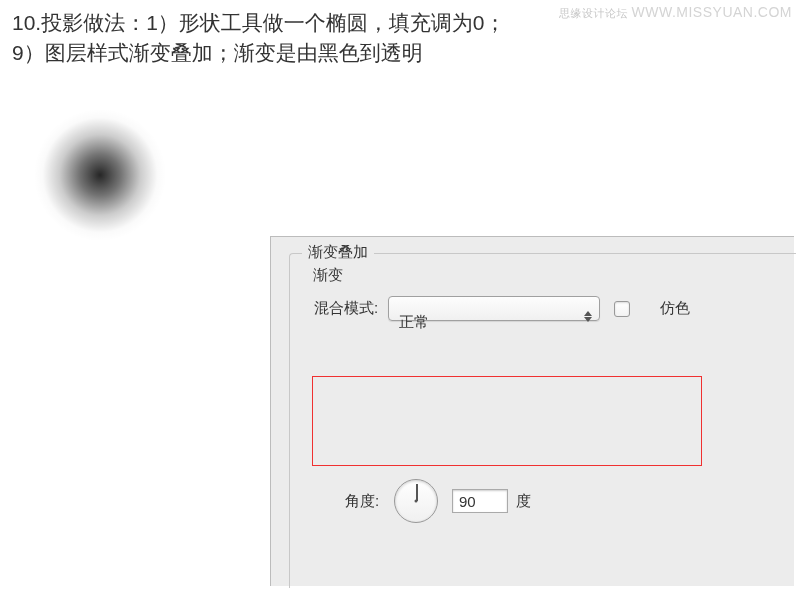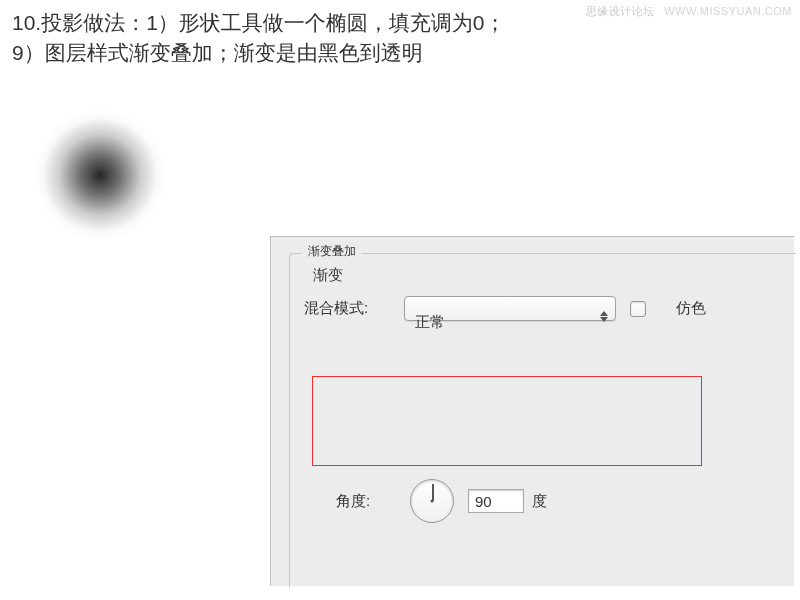--- a/index.html
+++ b/index.html
@@ -13,22 +13,21 @@
     }
     .watermark {
       position: absolute;
       top: 4px;
       right: 8px;
       font-size: 11px;
       color: #c8c8c8;
       letter-spacing: 0.5px;
     }
     .watermark .sub {
-      font-size: 11px;
-      margin-left: 6px;
+      font-size: 14px;
       color: #d4d4d4;
     }
     .instructions {
       padding: 8px 12px;
       font-size: 21px;
       color: #333;
       line-height: 1.45;
     }
     .shadow-preview {
       position: absolute;
@@ -59,21 +58,21 @@
       border-right: none;
       border-bottom: none;
       border-radius: 4px 0 0 0;
     }
     .fieldset-title {
       position: absolute;
       top: -11px;
       left: 12px;
       background: #ececec;
       padding: 0 6px;
-      font-size: 12px;
+      font-size: 15px;
       color: #333;
     }
     .sub-label {
       position: absolute;
       top: 12px;
       left: 18px;
       font-size: 15px;
       color: #333;
       padding: 0 5px;
       background: #ececec;
@@ -85,22 +84,22 @@
       font-size: 15px;
       color: #333;
     }
     .row-blend { top: 42px; left: 14px; }
     .row-opacity { top: 84px; left: 14px; }
     .row-gradient { top: 137px; left: 46px; }
     .row-style { top: 177px; left: 46px; }
     .row-angle { top: 225px; left: 46px; }
     .label {
       width: 84px;
-      text-align: left;
-      margin-right: 16px;
+      text-align: center;
+      margin-right: 0;
     }
     .dropdown {
       background: linear-gradient(#fdfdfd, #f0f0f0);
       border: 1px solid #a0a0a0;
       border-radius: 4px;
       height: 25px;
       display: flex;
       justify-content: space-between;
       padding: 16px 4px 0 10px;
       box-shadow: 0 1px 1px rgba(0,0,0,0.1);

